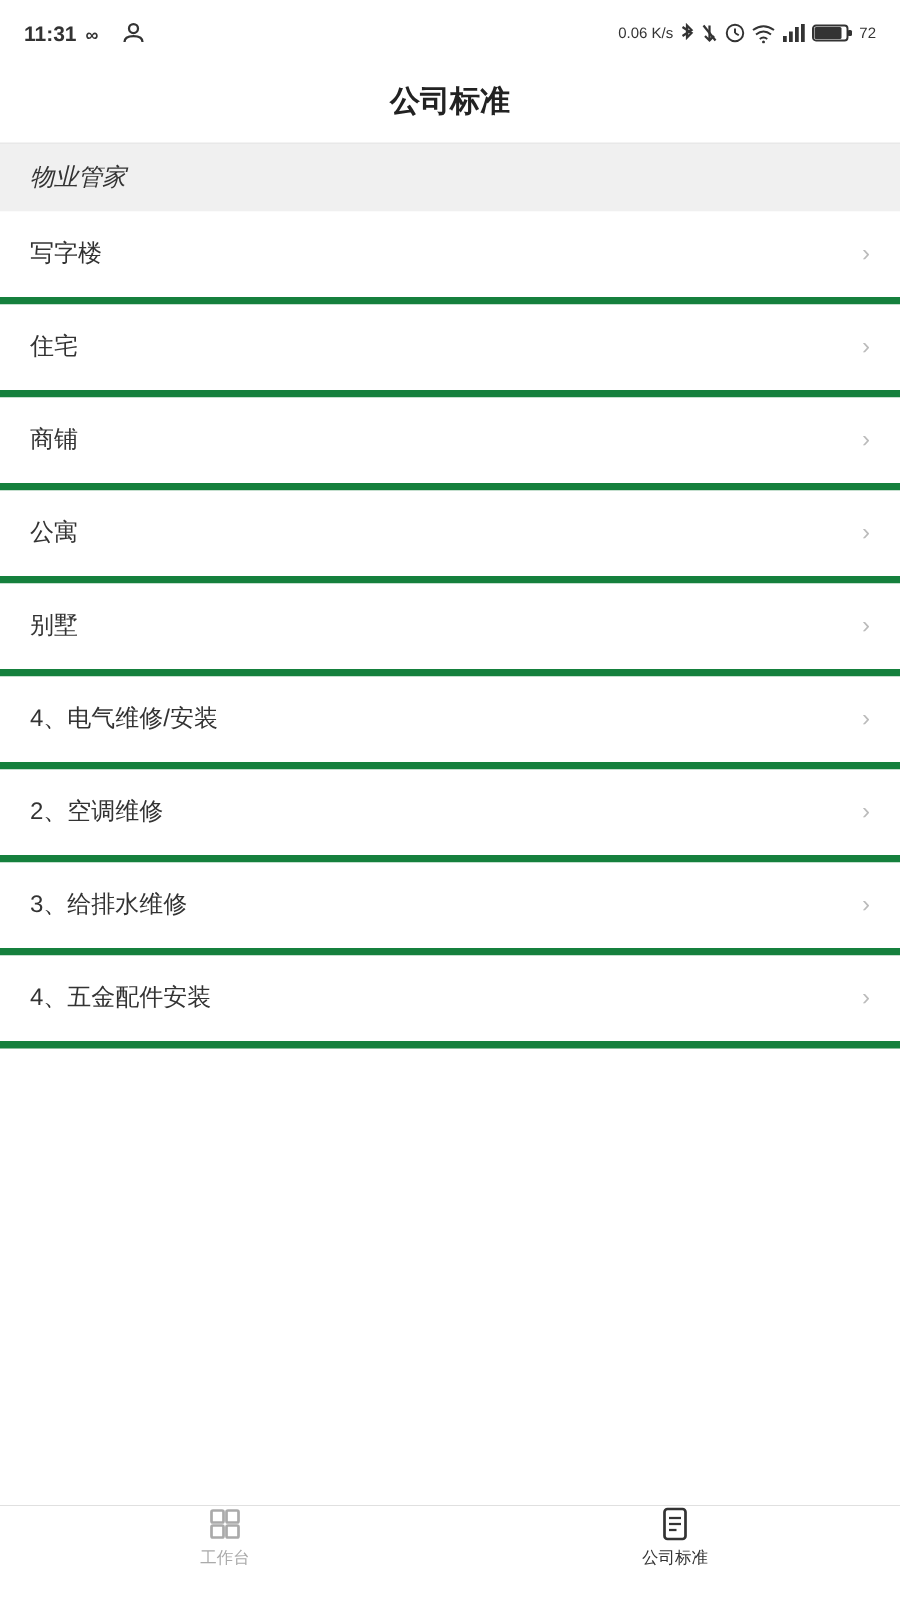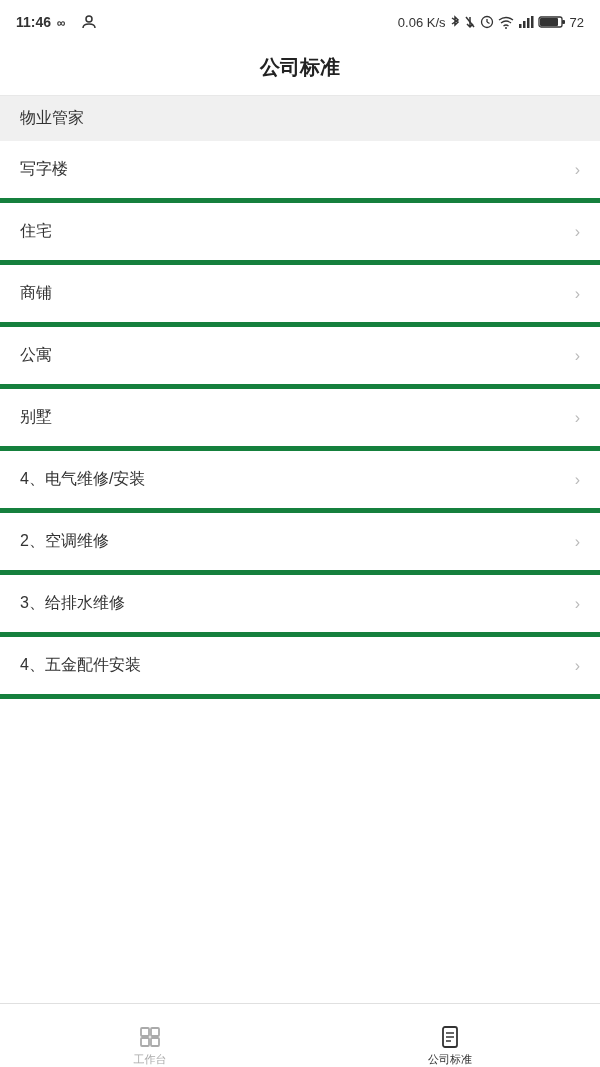--- a/index.html
+++ b/index.html
@@ -29,21 +29,21 @@
       align-items: center;
       gap: 6px;
     }
     .status-right {
       display: flex;
       align-items: center;
       gap: 4px;
       font-size: 11px;
     }
     .status-right span {
-      font-size: 13px;
+      font-size: 10px;
     }
 
     
     .header {
       background: #fff;
       text-align: center;
       padding: 10px 0 14px;
       border-bottom: 1px solid #e8e8e8;
     }
     .header-title {
@@ -52,20 +52,21 @@
       color: #222;
     }
 
     
     .section-header {
       background: #f0f0f0;
       padding: 12px 20px;
       font-size: 16px;
       color: #333;
       font-weight: 500;
+      font-style: italic;
     }
 
     
     .list-item {
       display: flex;
       justify-content: space-between;
       align-items: center;
       padding: 18px 20px;
       border-bottom: 5px solid #15803d;
       background: #fff;
@@ -91,21 +92,21 @@
       background: #fff;
       border-top: 1px solid #e0e0e0;
       display: flex;
       align-items: stretch;
     }
     .tab-item {
       flex: 1;
       display: flex;
       flex-direction: column;
       align-items: center;
-      justify-content: flex-end;
+      justify-content: flex-start;
       gap: 3px;
       cursor: pointer;
     }
     .tab-icon {
       font-size: 22px;
       color: #aaa;
       line-height: 1;
     }
     .tab-item.active .tab-icon {
       color: #333;
@@ -127,21 +128,21 @@
     svg {
       display: inline-block;
       vertical-align: middle;
     }
   </style>
 </head>
 <body>
 
 <div class="status-bar">
   <div class="status-left">
-    <span>11:46</span>
+    <span>11:31</span>
     <svg width="18" height="12" viewBox="0 0 18 12">
       <text x="0" y="11" font-size="12" fill="#333">∞</text>
     </svg>
     <svg width="16" height="14" viewBox="0 0 16 14">
       <circle cx="8" cy="4" r="3" fill="none" stroke="#333" stroke-width="1.5"></circle>
       <path d="M2 13 Q2 9 8 9 Q14 9 14 13" fill="none" stroke="#333" stroke-width="1.5"></path>
     </svg>
   </div>
   <div class="status-right">
     <span>0.06 K/s</span>

